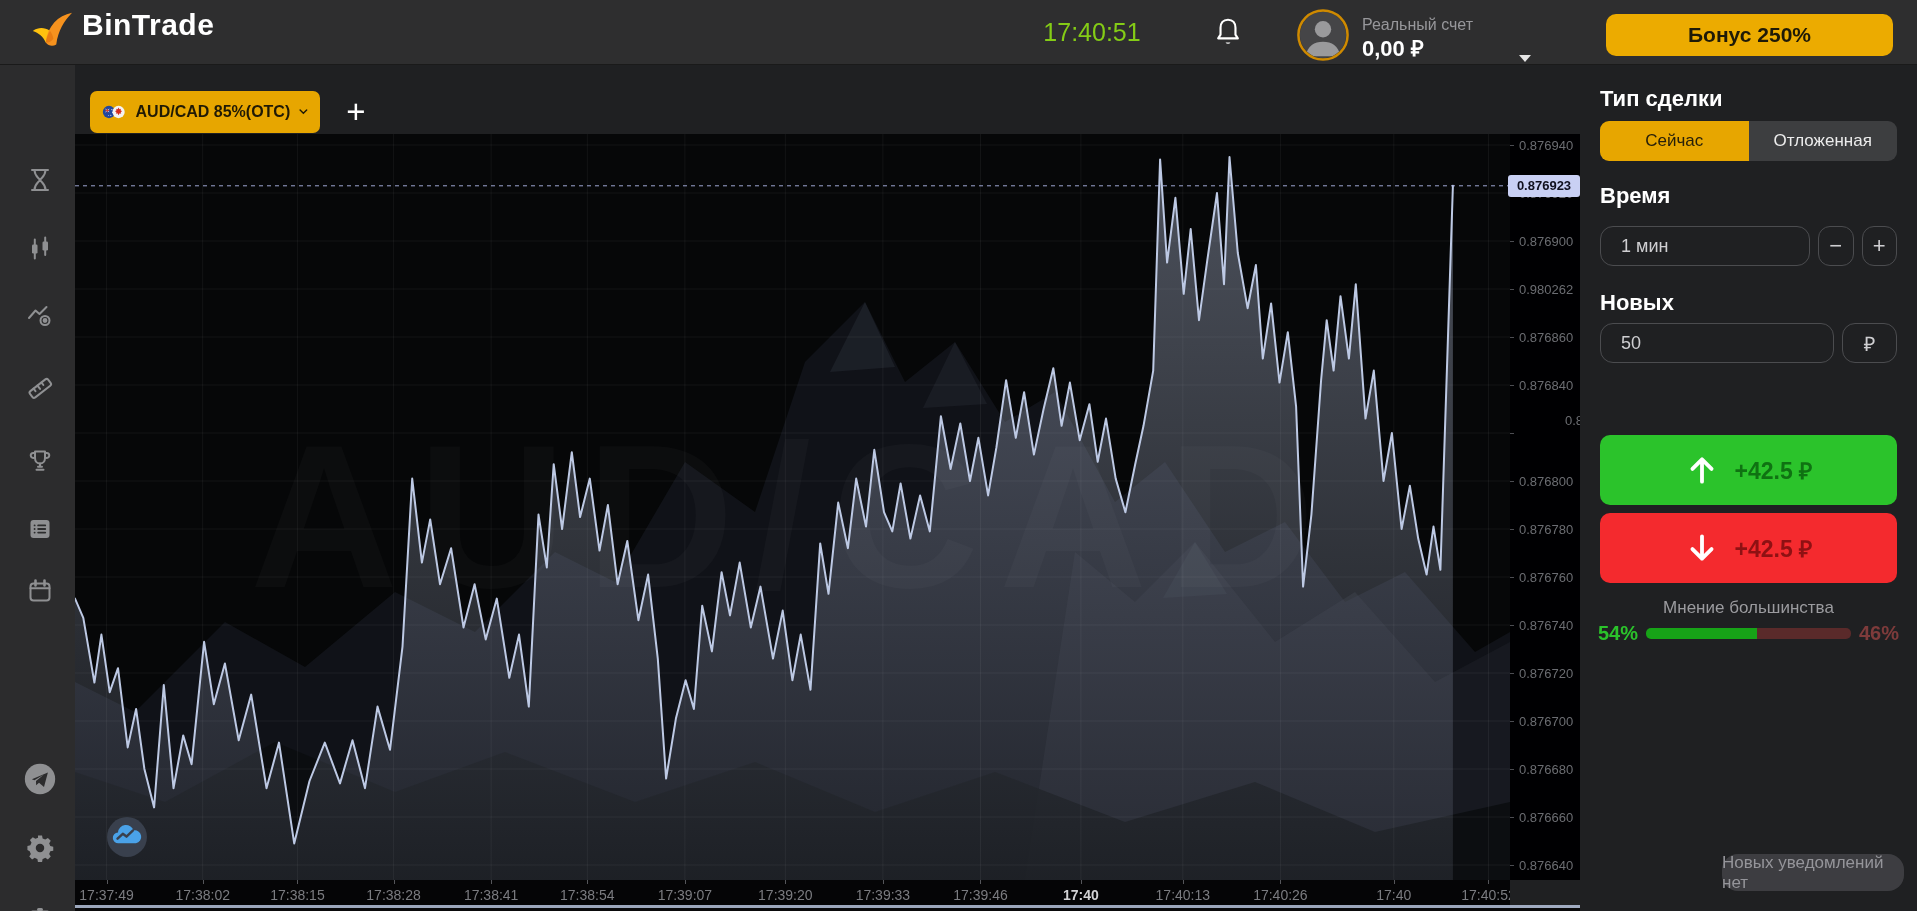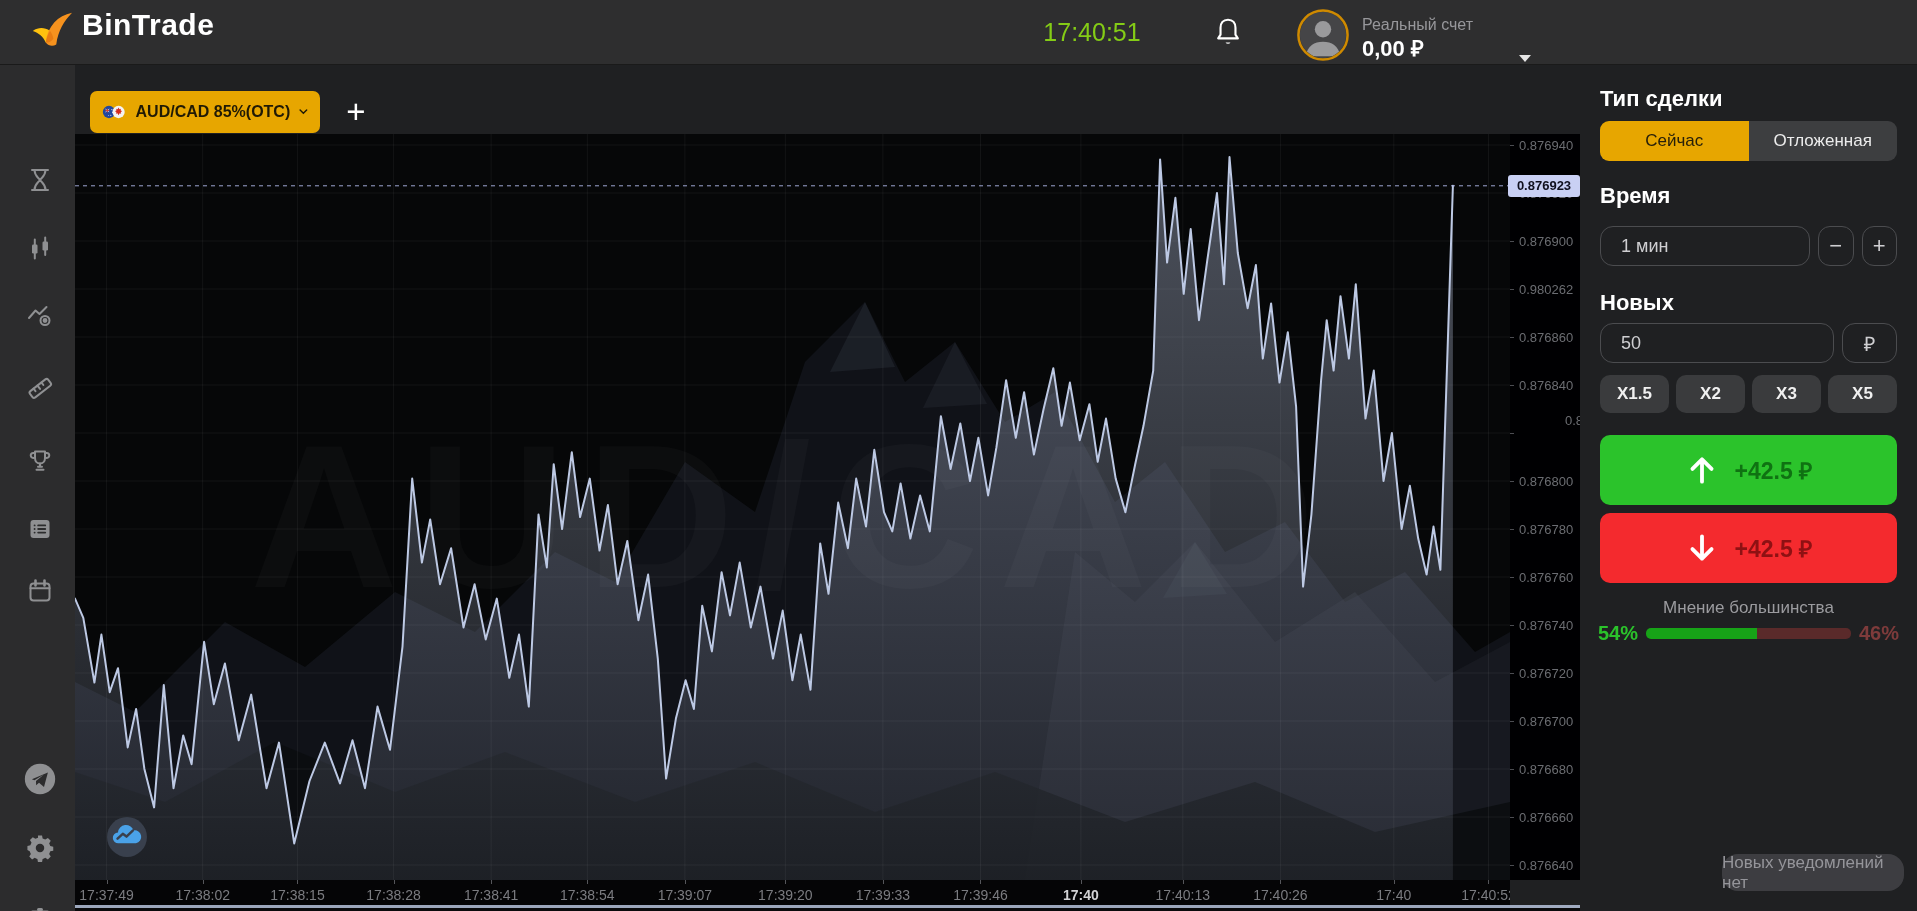--- a/index.html
+++ b/index.html
@@ -120,20 +120,21 @@
           <path d="M10 50c2-11 9-15 18-15s16 4 18 15z" fill="#9a9a9c"></path>
         </g>
         <circle cx="28" cy="28" r="25.5" fill="none" stroke="#cf8a00" stroke-width="2.6"></circle>
       </svg>
       <div class="acct-col">
         <span class="acct-type">Реальный счет</span>
         <span class="acct-bal">0,00 ₽</span>
       </div>
       <span class="caret"></span>
     </div>
+    <button class="bonus">Бонус 250%</button>
   </header>
 
   <nav class="sidebar">
     <button class="side-btn" style="top:93px">
       <svg width="28" height="28" viewBox="0 0 28 28" stroke="#8f9092" stroke-width="2" fill="none" stroke-linecap="round" stroke-linejoin="round">
         <path d="M6 4h16M6 24h16"></path>
         <path d="M8.5 4c0 6 4 7.5 5.5 10-1.5 2.5-5.5 4-5.5 10M19.5 4c0 6-4 7.5-5.5 10 1.5 2.5 5.5 4 5.5 10"></path>
       </svg>
     </button>
     <button class="side-btn" style="top:162px">
@@ -377,26 +378,20 @@
       <button class="sq">−</button>
       <button class="sq">+</button>
     </div>
 
     <h3 style="top:226px">Новых</h3>
     <div class="row" style="top:259px">
       <input class="fld amt-fld" readonly="" value="50" style="">
       <button class="cur">₽</button>
     </div>
 
-    <div class="mults" id="mults">
-        <button>X1.5</button>
-        <button>X2</button>
-        <button>X3</button>
-        <button>X5</button>
-      </div>
 
     <button class="call">
       <svg width="34" height="34" viewBox="0 0 32 32">
         <path d="M16 27V6M7 15l9-9 9 9" stroke="#fff" stroke-width="3.6" fill="none" stroke-linecap="round" stroke-linejoin="round"></path>
       </svg>
       <span>+42.5 ₽</span>
     </button>
     <button class="put">
       <svg width="34" height="34" viewBox="0 0 32 32">
         <path d="M16 5v21M7 17l9 9 9-9" stroke="#fff" stroke-width="3.6" fill="none" stroke-linecap="round" stroke-linejoin="round"></path>

